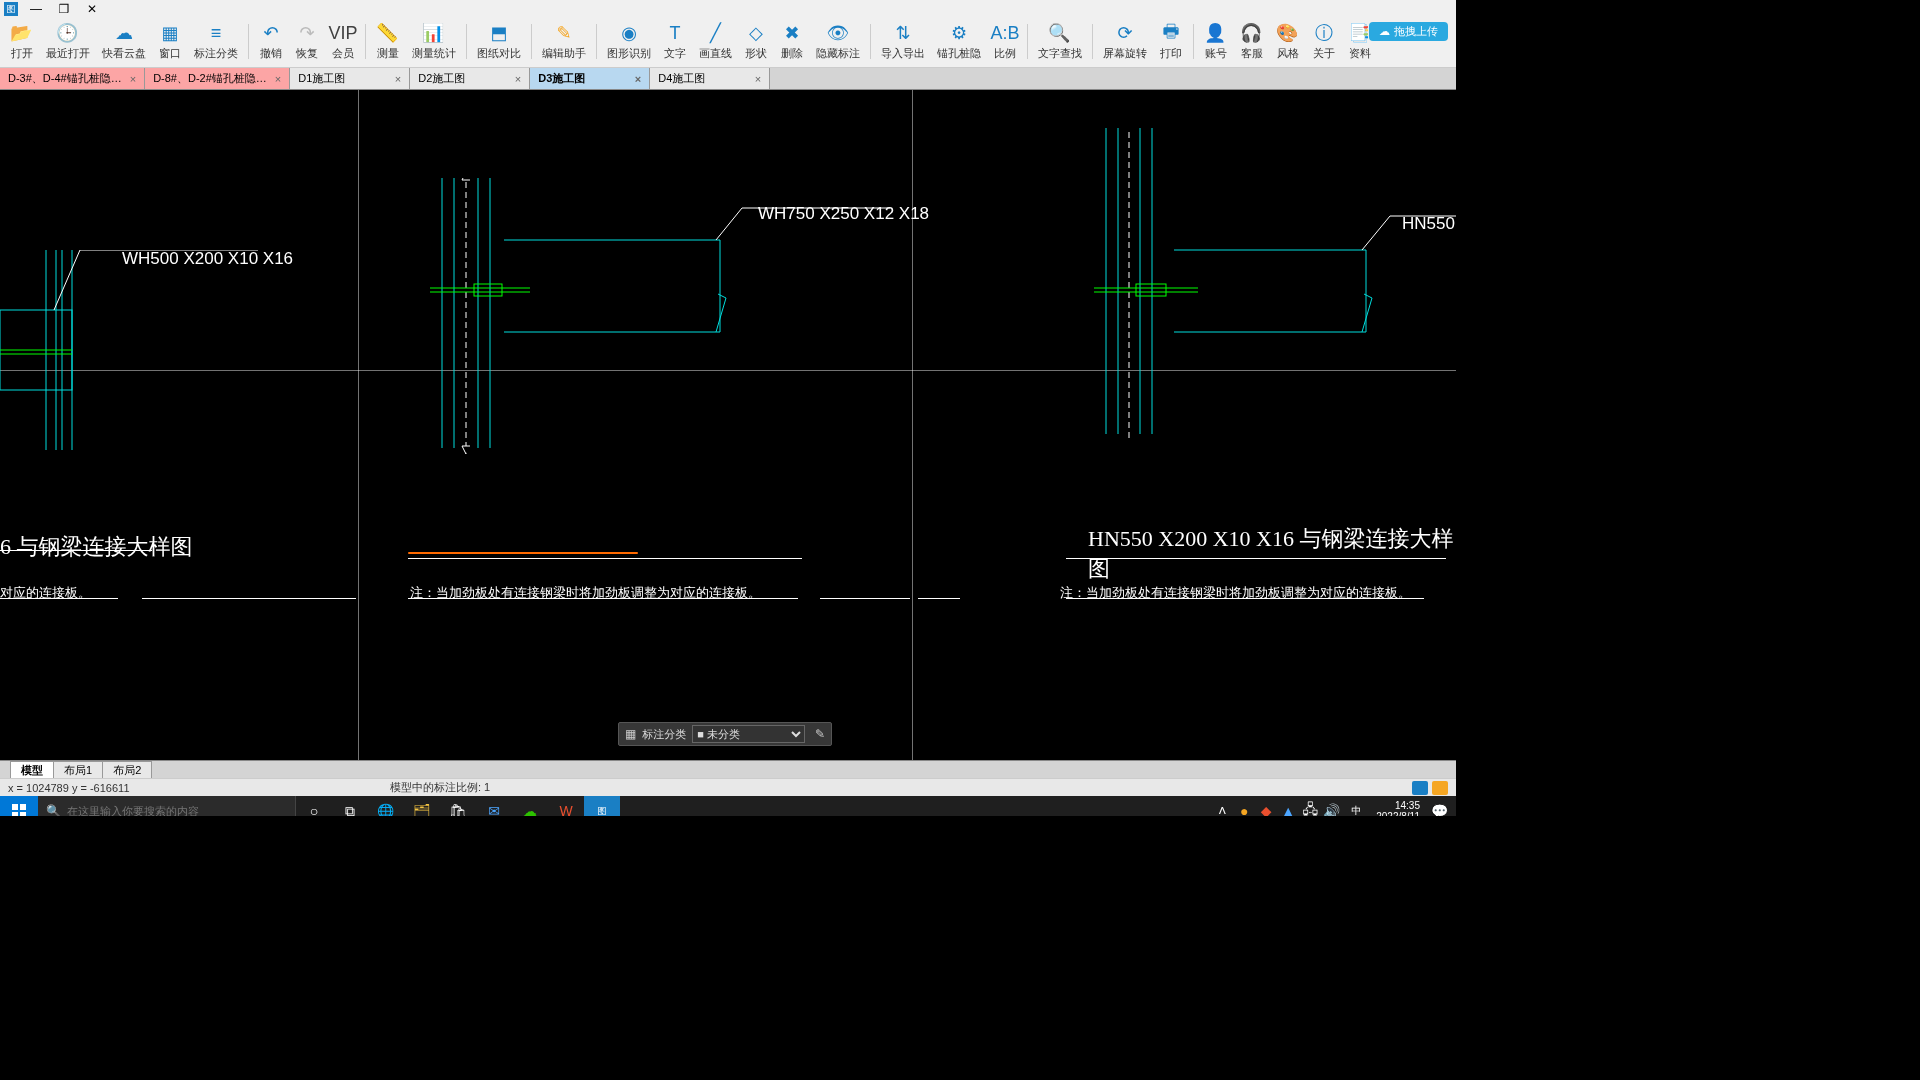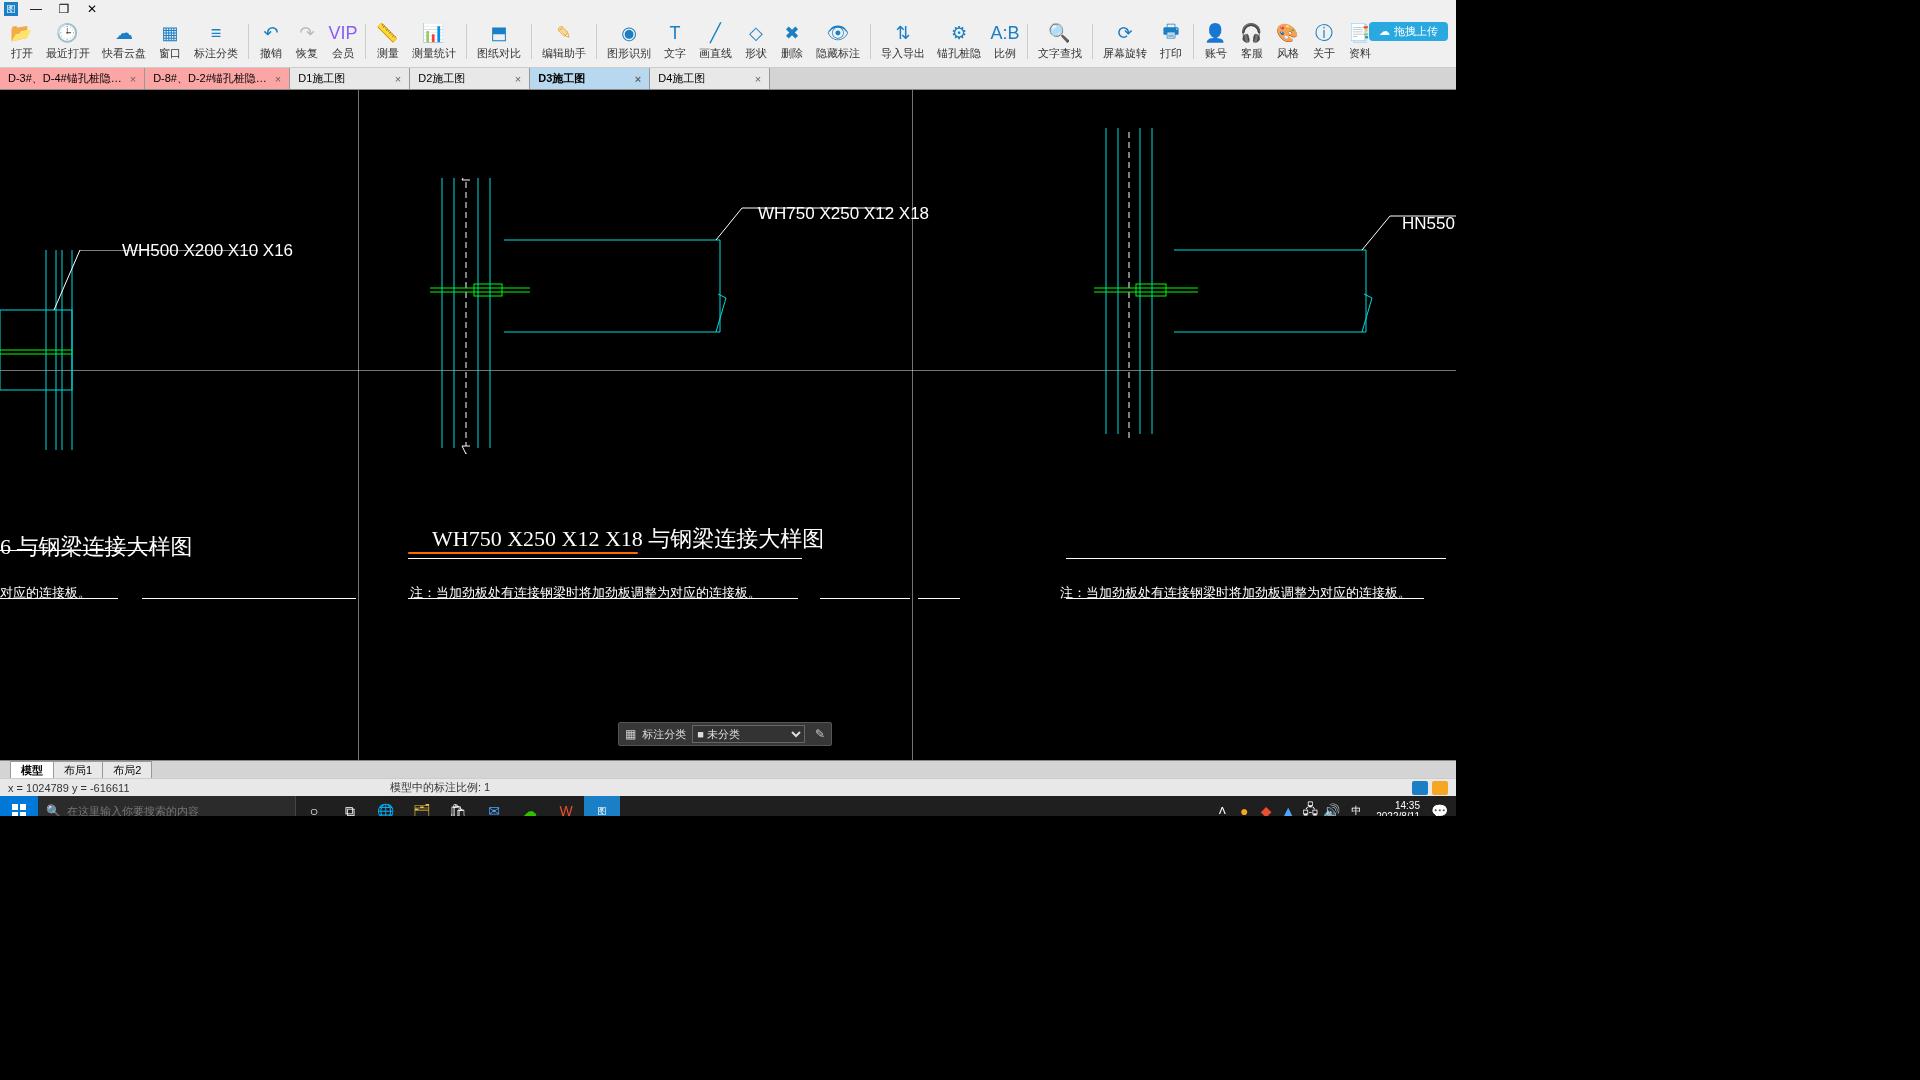--- a/index.html
+++ b/index.html
@@ -110,21 +110,21 @@
     <div class="tool-sep"></div>
     <div class="tool-btn">
       <div class="tool-icon" style="color: rgb(26, 127, 196);">↶</div>
       <div class="tool-label">撤销</div>
     </div>
     <div class="tool-btn">
       <div class="tool-icon" style="color: rgb(187, 187, 187);">↷</div>
       <div class="tool-label">恢复</div>
     </div>
     <div class="tool-btn">
-      <div class="tool-icon" style="color: #8b5cf6;">VIP</div>
+      <div class="tool-icon" style="color: #404040;">VIP</div>
       <div class="tool-label">会员</div>
     </div>
     <div class="tool-sep"></div>
     <div class="tool-btn">
       <div class="tool-icon" style="color: rgb(26, 127, 196);">📏</div>
       <div class="tool-label">测量</div>
     </div>
     <div class="tool-btn">
       <div class="tool-icon" style="color: rgb(26, 127, 196);">📊</div>
       <div class="tool-label">测量统计</div>
@@ -254,21 +254,21 @@
     <line x1="46" y1="0" x2="46" y2="200"></line>
       <line x1="56" y1="0" x2="56" y2="200"></line>
     <line x1="62" y1="0" x2="62" y2="200"></line>
       <line x1="72" y1="0" x2="72" y2="200"></line>
     <rect x="0" y="60" width="72" height="80"></rect>
     <line class="green" x1="0" y1="100" x2="72" y2="100"></line>
     <line class="green" x1="0" y1="104" x2="72" y2="104"></line>
     <line class="white" x1="54" y1="60" x2="80" y2="0"></line>
     <line class="white" x1="80" y1="0" x2="258" y2="0"></line>
   </svg>
-  <div class="dim-label" style="left:122px;top:151px">WH500 X200 X10 X16</div>
+  <div class="dim-label" style="left:122px;top:159px">WH500 X200 X10 X16</div>
 
   <svg class="beam-svg" style="left:430;top:88px" width="470" height="280">
     <line x1="12" y1="0" x2="12" y2="270"></line>
       <line x1="24" y1="0" x2="24" y2="270"></line>
     <line x1="48" y1="0" x2="48" y2="270"></line>
       <line x1="60" y1="0" x2="60" y2="270"></line>
     <line x1="36" y1="-6" x2="36" y2="276" class="white" stroke-dasharray="6 4"></line>
     <polyline points="36,-6 32,2 40,2" class="white"></polyline>
       <polyline points="36,276 32,268 40,268" class="white"></polyline>
     <line x1="74" y1="62" x2="290" y2="62"></line>
@@ -297,21 +297,21 @@
       <line class="green" x1="0" y1="164" x2="104" y2="164"></line>
     <rect x="42" y="156" width="30" height="12" class="green"></rect>
     <line class="white" x1="268" y1="122" x2="296" y2="88"></line>
       <line class="white" x1="296" y1="88" x2="362" y2="88"></line>
     <line x1="268" y1="204" x2="278" y2="170"></line>
       <line x1="278" y1="170" x2="270" y2="166"></line>
   </svg>
   <div class="dim-label" style="left:1402px;top:124px">HN550 X200</div>
 
   <div class="big-title t1">6 与钢梁连接大样图</div>
-  <div class="big-title t2">WH750 X250 X12 X18 与钢梁连接大样图</div>
+  <div class="big-title t3">HN550 X200 X10 X16 与钢梁连接大样图</div>
   <div class="underline-red"></div>
   <div class="underline-w" style="left:0;top:460px;width:152px"></div>
   <div class="underline-w" style="left:408px;top:468px;width:394px"></div>
   <div class="underline-w" style="left:1066px;top:468px;width:380px"></div>
   <div class="underline-w uw1a"></div>
   <div class="underline-w" style="left:142px;top:508px;width:214px"></div>
   <div class="underline-w uw2a"></div>
   <div class="underline-w" style="left:820px;top:508px;width:90px"></div>
   <div class="underline-w" style="left:918px;top:508px;width:42px"></div>
   <div class="underline-w uw3a"></div>

